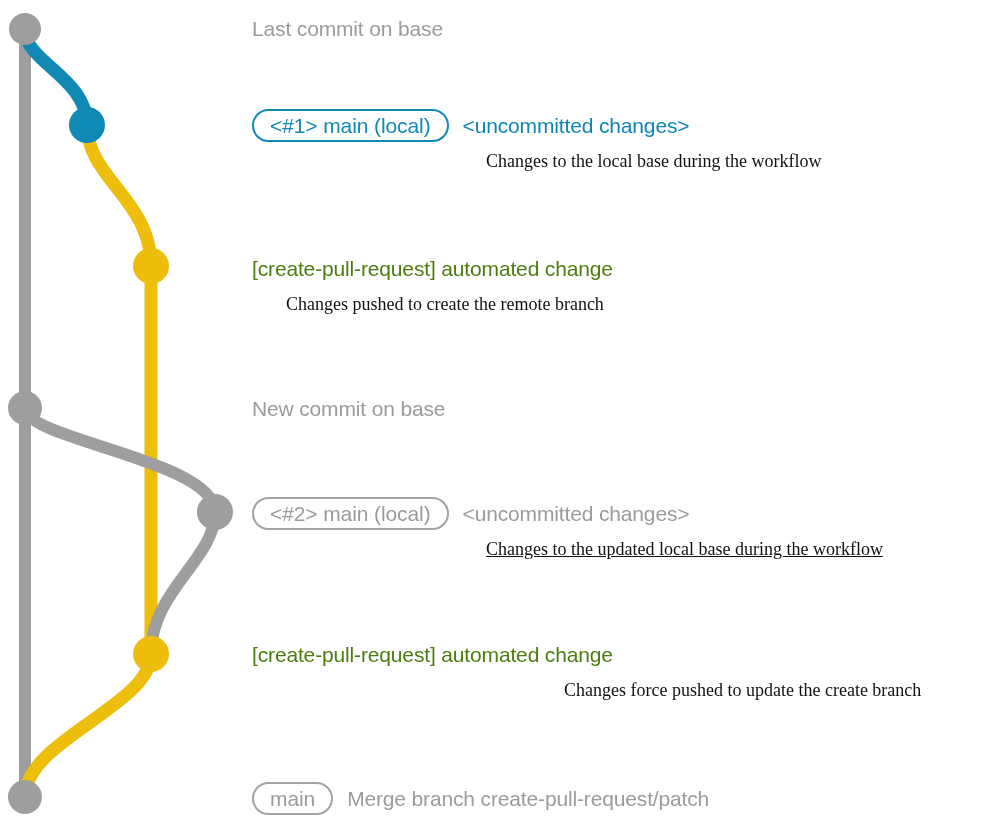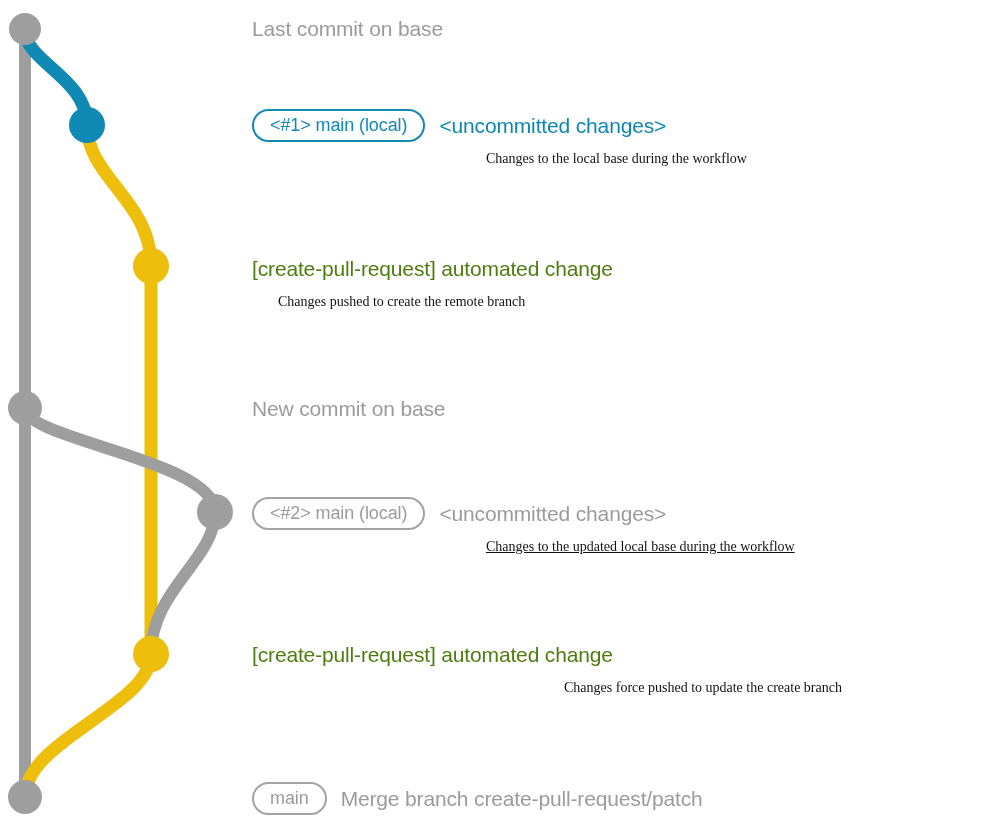--- a/index.html
+++ b/index.html
@@ -43,49 +43,49 @@
   .pill {
     display: inline-flex;
     align-items: center;
     justify-content: center;
     box-sizing: border-box;
     height: 33px;
     padding: 0 16px;
     border-radius: 17px;
     border-width: 2px;
     border-style: solid;
-    font-size: 18px;
+    font-size: 21px;
     line-height: 1;
     letter-spacing: -0.1px;
     white-space: nowrap;
   }
   .pill.blue   { border-color: #1189b5; color: #1189b5; }
   .pill.gray   { border-color: #a3a3a3; color: #9b9b9b; }
   .pill.yellow { border-color: #efbf12; color: #efbf12; }
 
   .title {
     font-size: 21px;
     line-height: 1;
     white-space: nowrap;
     letter-spacing: -0.15px;
   }
   .title.blue   { color: #0e86b3; }
   .title.gray   { color: #9b9b9b; }
   .title.yellow { color: #4d7c0f; }
 
   .desc {
     font-family: "Liberation Serif", serif;
-    font-size: 14px;
+    font-size: 18px;
     line-height: 1;
     color: #111111;
     white-space: nowrap;
     margin-top: 10px;
   }
   .desc.indent-a { margin-left: 234px; }
-  .desc.indent-b { margin-left: 26px; font-family: Liberation Serif, serif; }
+  .desc.indent-b { margin-left: 34px; font-family: Liberation Serif, serif; }
   .desc.indent-c { margin-left: 234px; text-decoration: underline; }
   .desc.indent-d { margin-left: 312px; }
 </style>
 </head>
 <body>
 
 <svg id="graph" viewBox="0 0 260 827" width="260" height="827" xmlns="http://www.w3.org/2000/svg">
 
   <path d="M25,29 L25,797" stroke="#9e9e9e" stroke-width="12" fill="none" stroke-linecap="round"></path>
 

